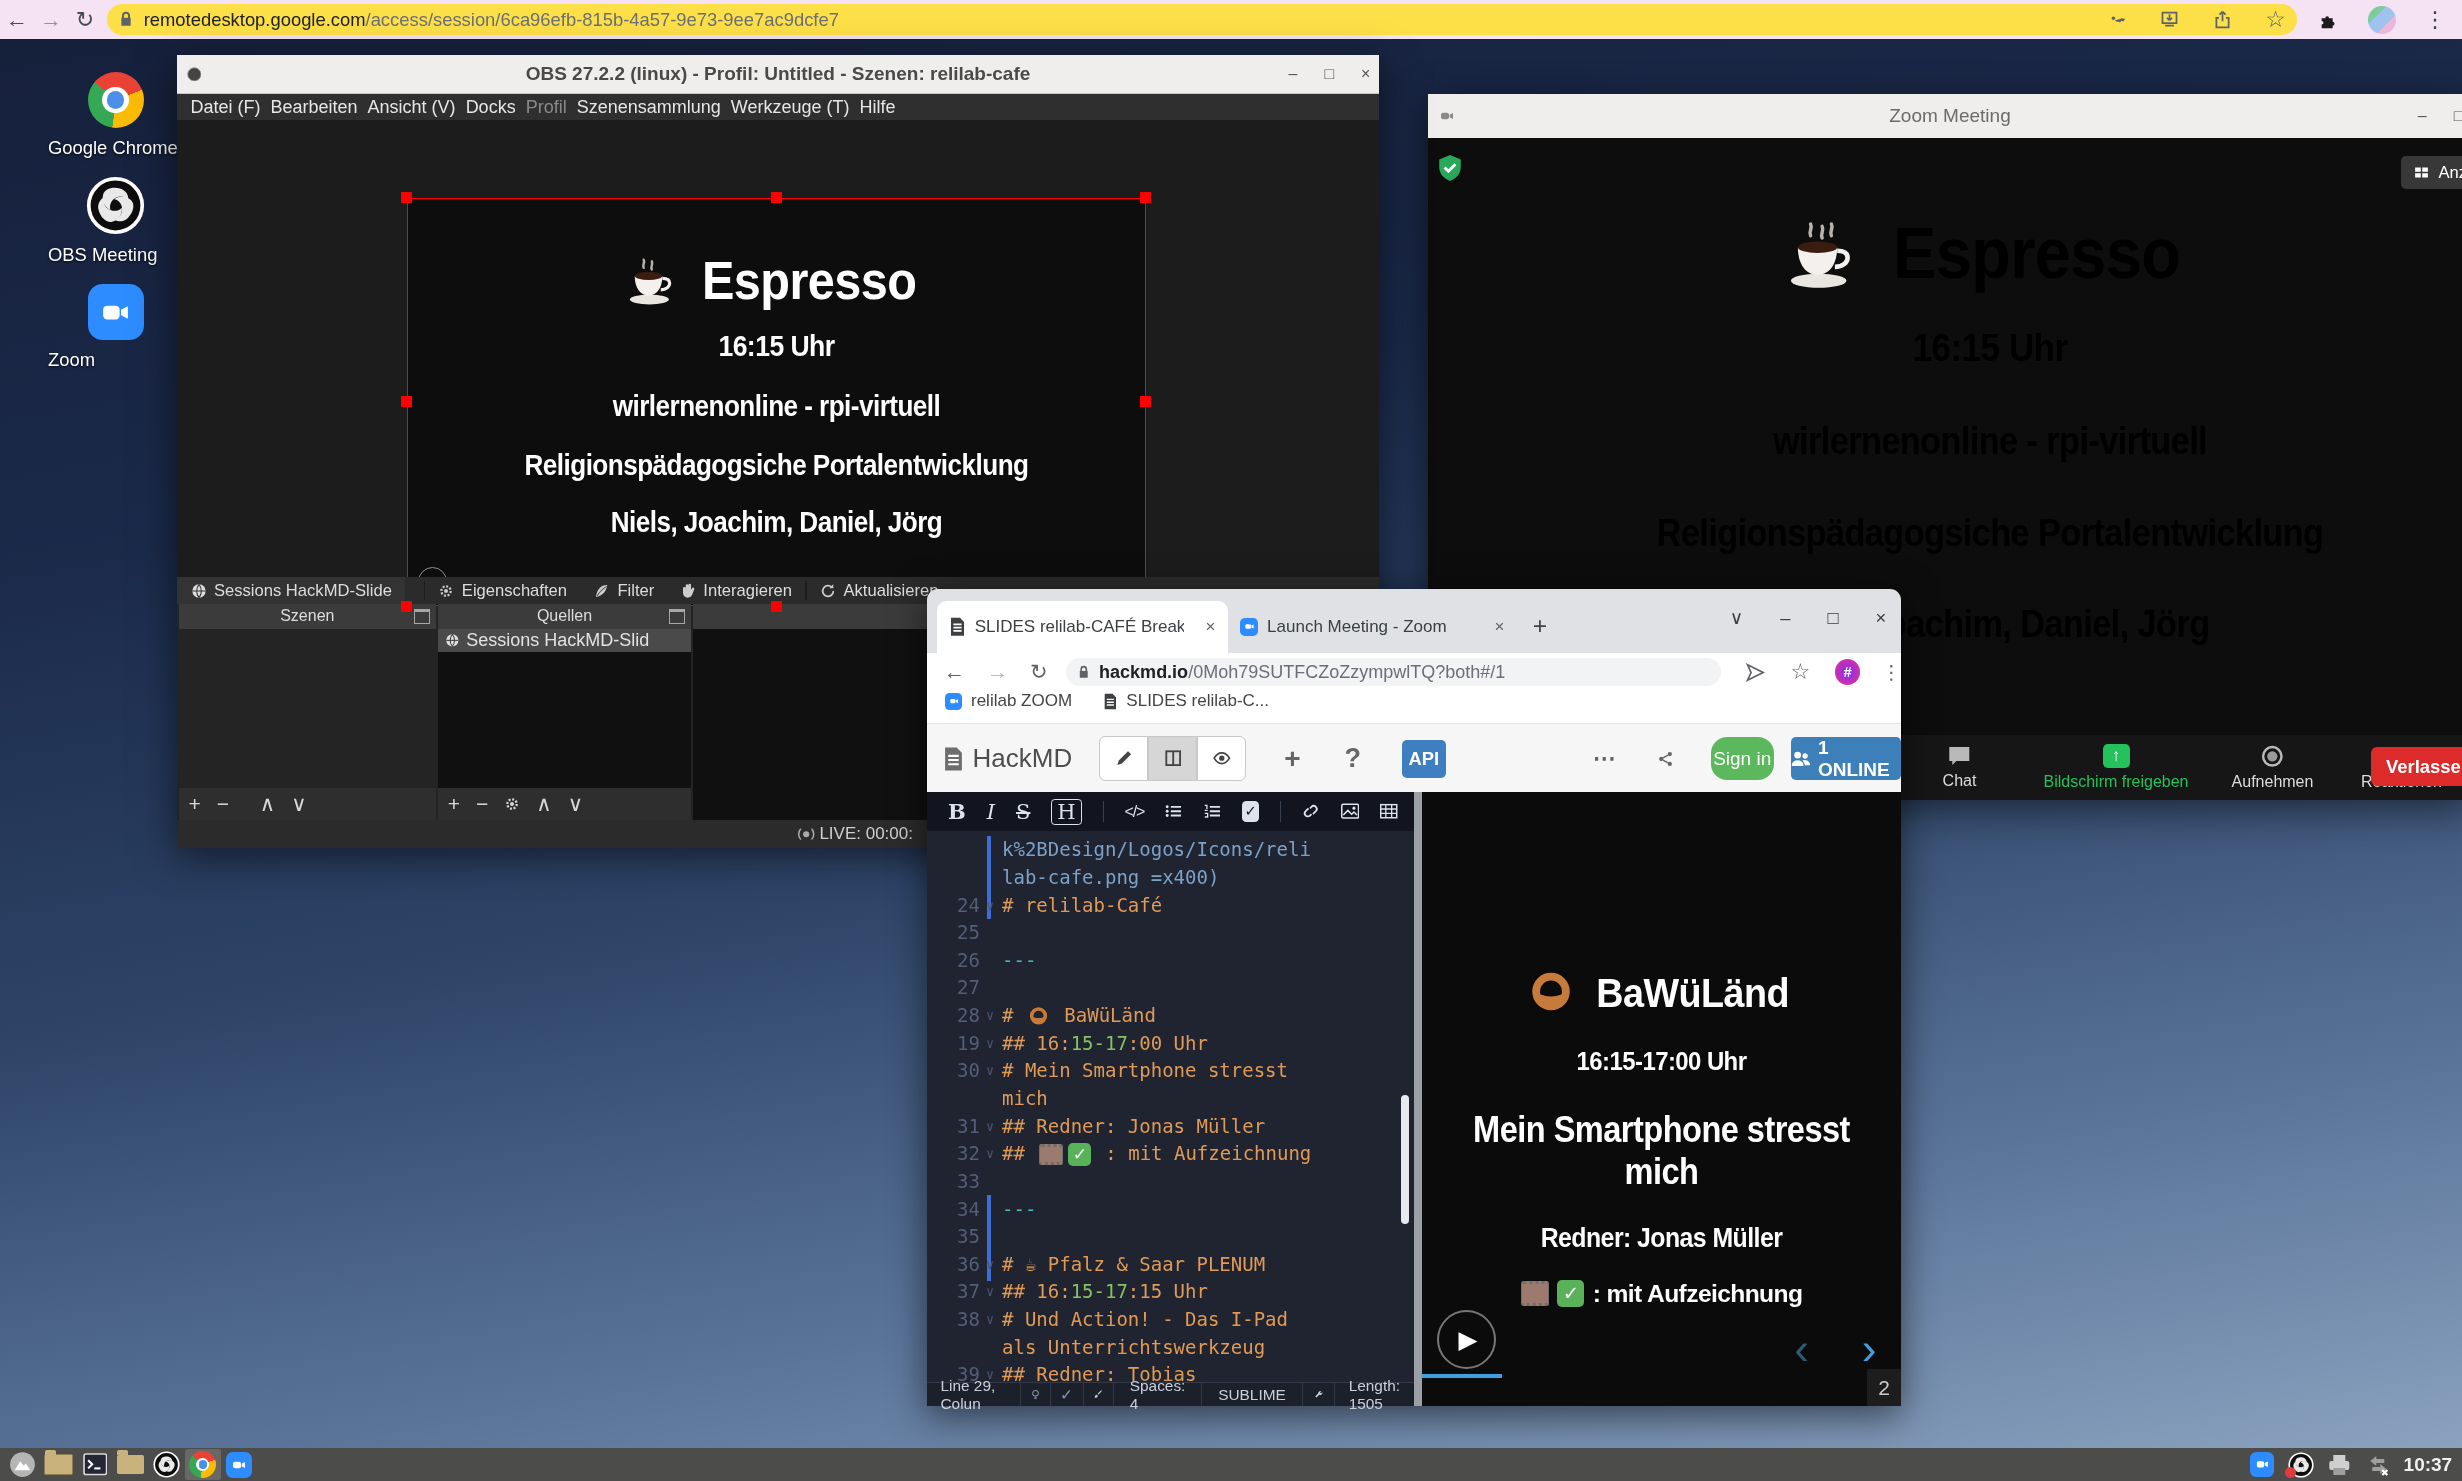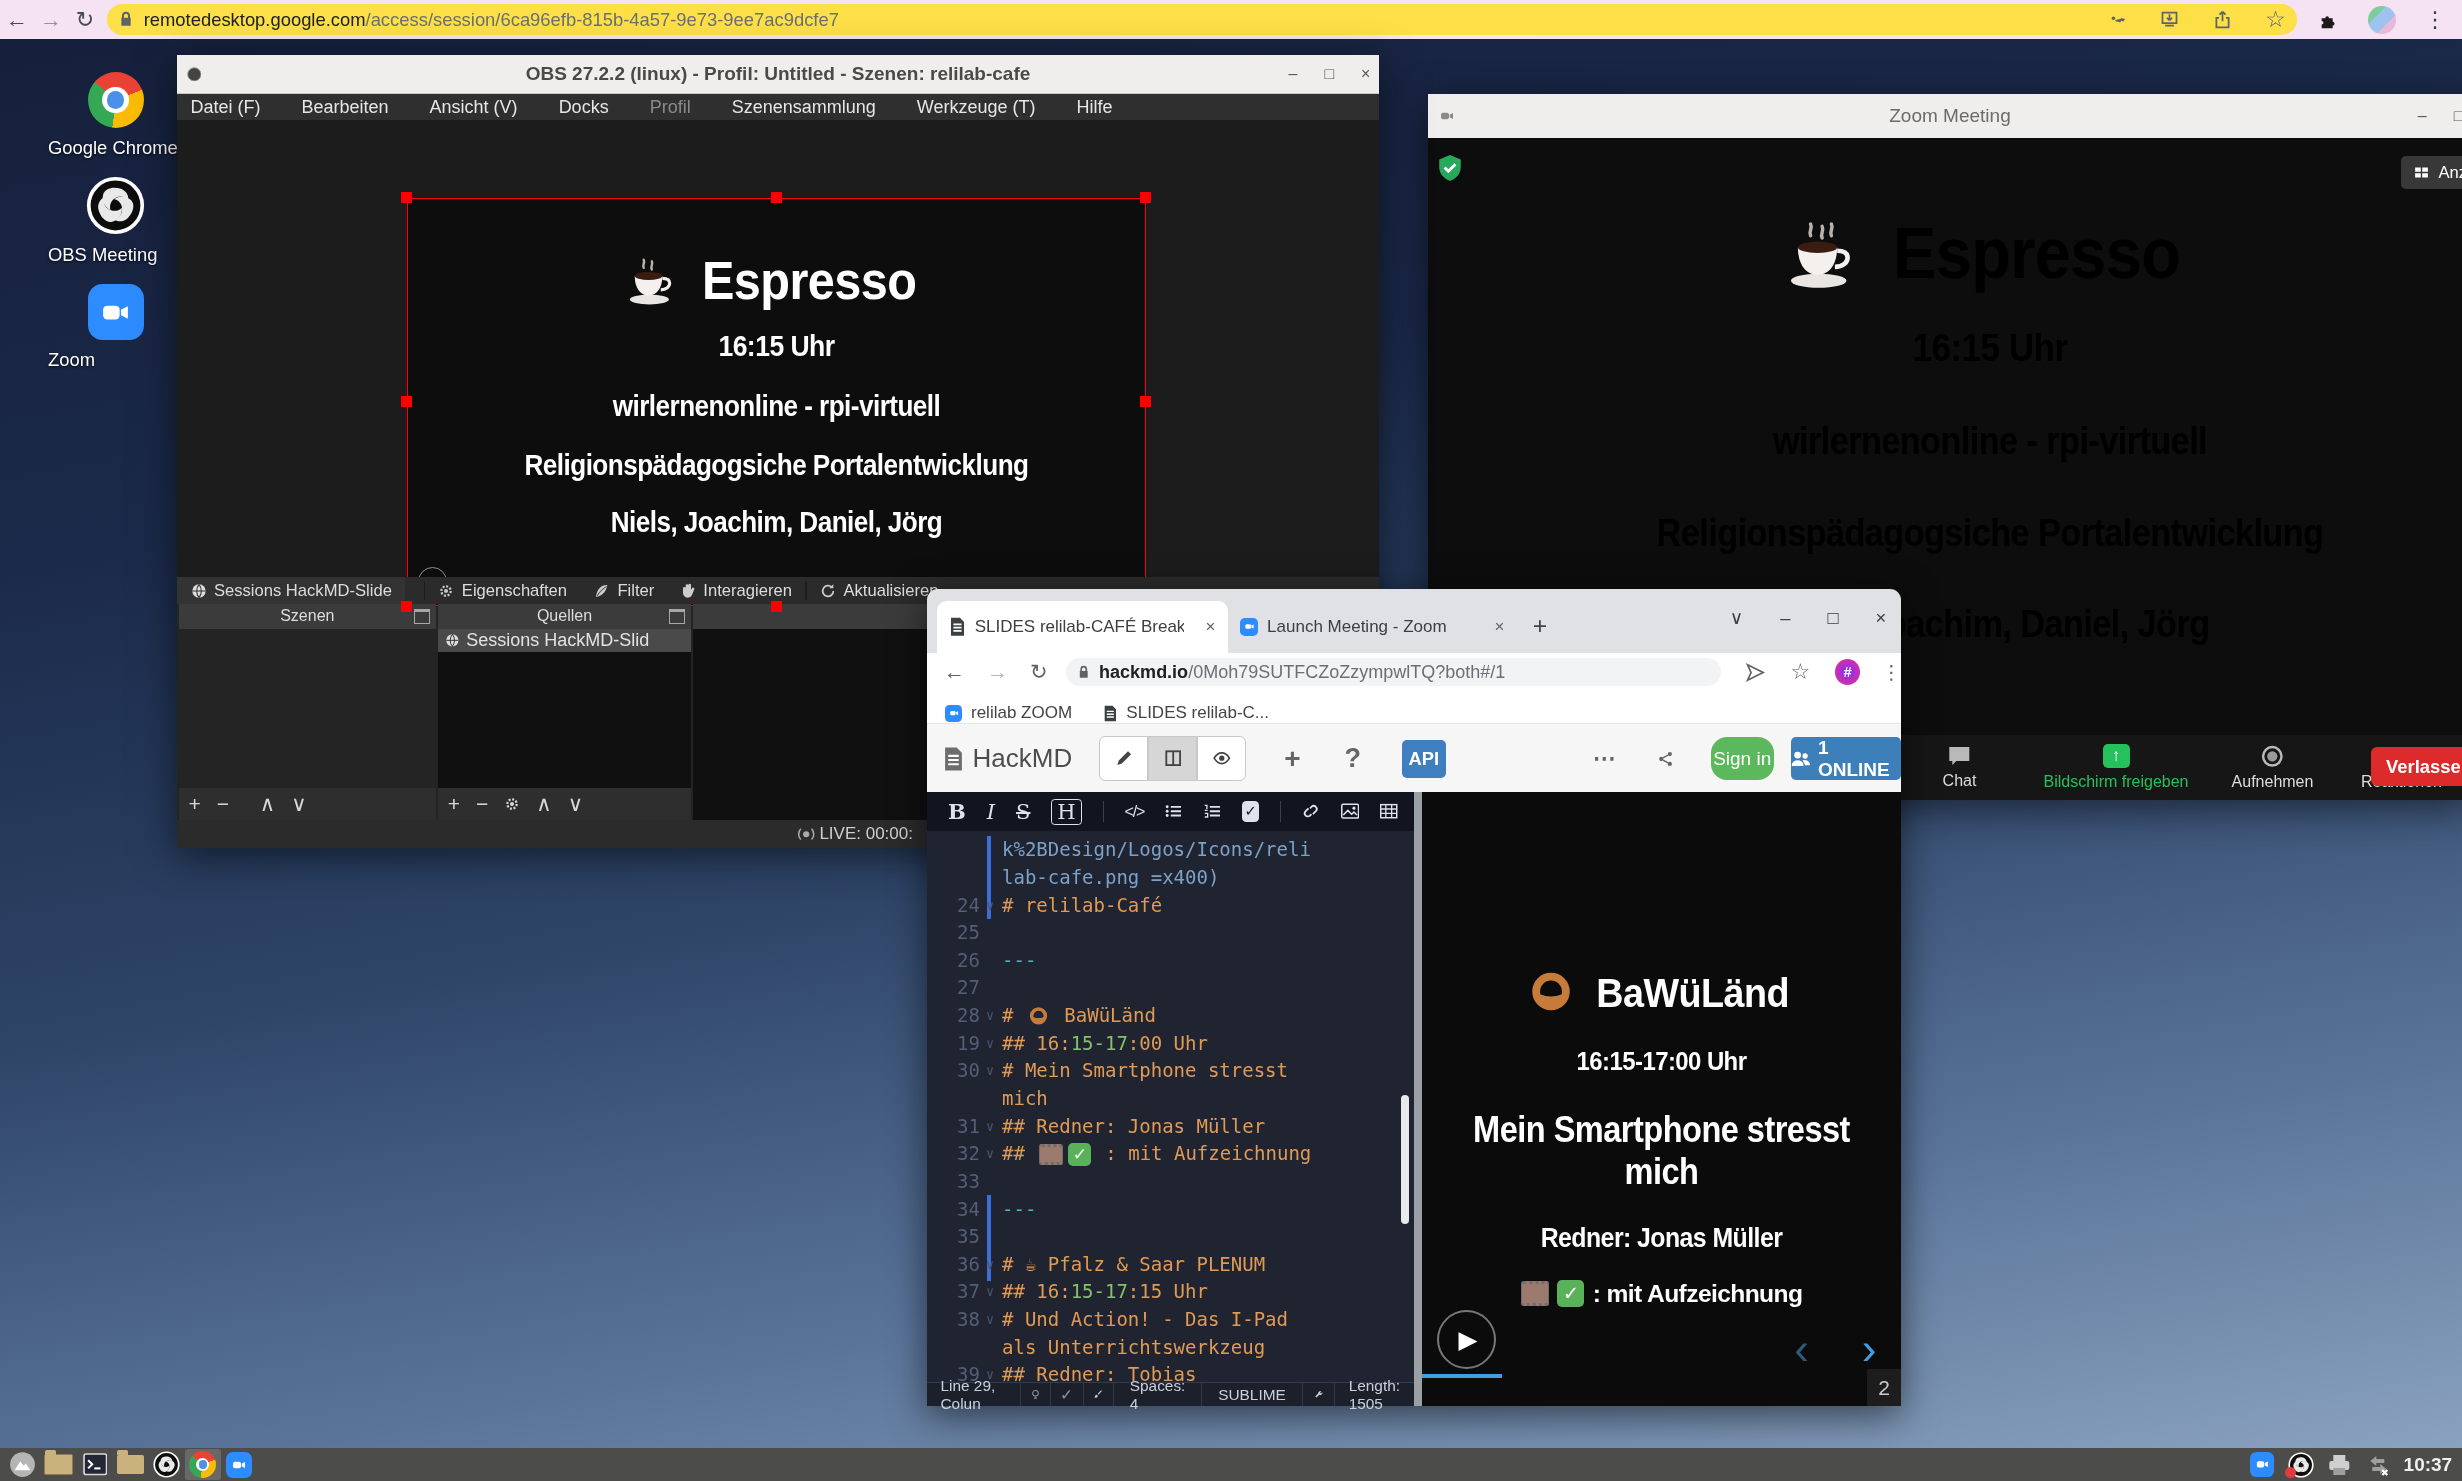--- a/index.html
+++ b/index.html
@@ -20,21 +20,21 @@
   .chrome-logo{border-radius:50%;background:conic-gradient(from -50deg,#ea4335 0 33%,#fbbc05 0 66%,#34a853 0 100%);position:relative}
   .chrome-logo::before{content:"";position:absolute;inset:26%;background:#fff;border-radius:50%}
   .chrome-logo::after{content:"";position:absolute;inset:34%;background:#4a90e8;border-radius:50%}
   .zoom-logo{background:#2d8cff;border-radius:26%;display:flex;align-items:center;justify-content:center}
   
   .win{position:absolute;box-shadow:0 8.6px 37px rgba(0,0,0,.55)}
   .tbar{background:#efeeec;position:relative;display:flex;align-items:center;justify-content:center;border-bottom:0.6px solid #c9c7c4}
   .tbar .wt{font-size:19px;color:#4a4a4a;font-weight:bold}
   .wctl{position:absolute;right:8.6px;top:0;bottom:0;display:flex;align-items:center;gap:27px;font-size:16px;color:#555}
   
-  .obs-menu{background:#2f2f2f;display:flex;align-items:center;gap:41px;padding-left:13.5px;font-size:18px;color:#e6e6e6}
+  .obs-menu{background:#2f2f2f;display:flex;align-items:center;gap:10px;padding-left:13.5px;font-size:18px;color:#e6e6e6}
   .obs-prev{background:#1c1c1c}
   .slide{background:#0d0d0d;color:#fff}
   .cond{font-weight:bold;letter-spacing:-0.6px}
   .rh{position:absolute;width:11px;height:11px;background:#ff0000;z-index:3}
   .docktabs{background:#2b2b2b;display:flex;align-items:center;font-size:16.6px;color:#ddd}
   .dockbtn{display:flex;align-items:center;gap:7.4px;padding:0 13.5px;height:100%}
   .vsep{width:1.2px;height:70%;background:#1c1c1c}
   .panel-h{height:24.6px;background:#3b3b3b;color:#ddd;font-size:16px;display:flex;align-items:center;justify-content:center;position:relative}
   .panel-b{background:#101010;position:absolute;left:0;right:0}
   .prow{height:23px;line-height:23px;padding-left:7.4px;color:#e2e2e2;font-size:18px;white-space:nowrap;overflow:hidden}
@@ -43,21 +43,21 @@
   .floatico{width:13.5px;height:11px;border:1.2px solid #bbb;border-top-width:3.7px;opacity:.85}
   
   .zm-toolbar{background:#161616;display:flex;color:#ddd}
   .zm-item{width:129px;display:flex;flex-direction:column;align-items:center;justify-content:center;gap:4.9px;font-size:16px}
   
   .tabstrip{background:#dfe1e5;border-radius:11px 11px 0 0;display:flex;align-items:flex-end;position:relative}
   .tab{height:52px;display:flex;align-items:center;gap:8.6px;padding:0 12.3px;font-size:17px;color:#3c4043;box-sizing:border-box}
   .tab.active{background:#fff;border-radius:9.8px 9.8px 0 0;width:291px}
   .tab .x{color:#5f6368;font-size:17px;margin-left:auto}
   .urlbar2{background:#fff;display:flex;align-items:center}
-  .bookbar{background:#fff;border-bottom:0.6px solid #e4e4e4;display:flex;align-items:flex-end;gap:31px;padding-left:18.4px;font-size:17px;color:#444}
+  .bookbar{background:#fff;border-bottom:0.6px solid #e4e4e4;display:flex;align-items:flex-start;gap:31px;padding-left:18.4px;font-size:17px;color:#444}
   .hm-head{background:#f6f6f6;border-bottom:0.6px solid #ddd;display:flex;align-items:center}
   .segbtn{width:47px;height:43px;background:#fff;border:0.6px solid #c8c8c8;display:flex;align-items:center;justify-content:center}
   .btn-green{background:#5cb85c;color:#fff;border-radius:16px;font-size:19px;display:flex;align-items:center;justify-content:center}
   .btn-blue{background:#3d7fb8;color:#fff;border-radius:4.9px;font-size:19px;font-weight:bold;display:flex;align-items:center;justify-content:center;gap:7.4px}
   .ed-toolbar{background:#12151f;display:flex;align-items:center;gap:21px;padding-left:21px;color:#dde2ec;font-size:21px}
   .ed-toolbar .tsep{width:1.2px;height:56%;background:#39404f}
   .editor{background:#1f2430;overflow:hidden}
   .erow{position:absolute;left:0;right:0;height:28px;font-family:"DejaVu Sans Mono",monospace;font-size:19px;line-height:28px;white-space:nowrap}
   .lnum{position:absolute;left:0;width:53px;text-align:right;color:#545e78}
   .fold{position:absolute;left:59px;color:#4a5570;font-size:13.5px}

